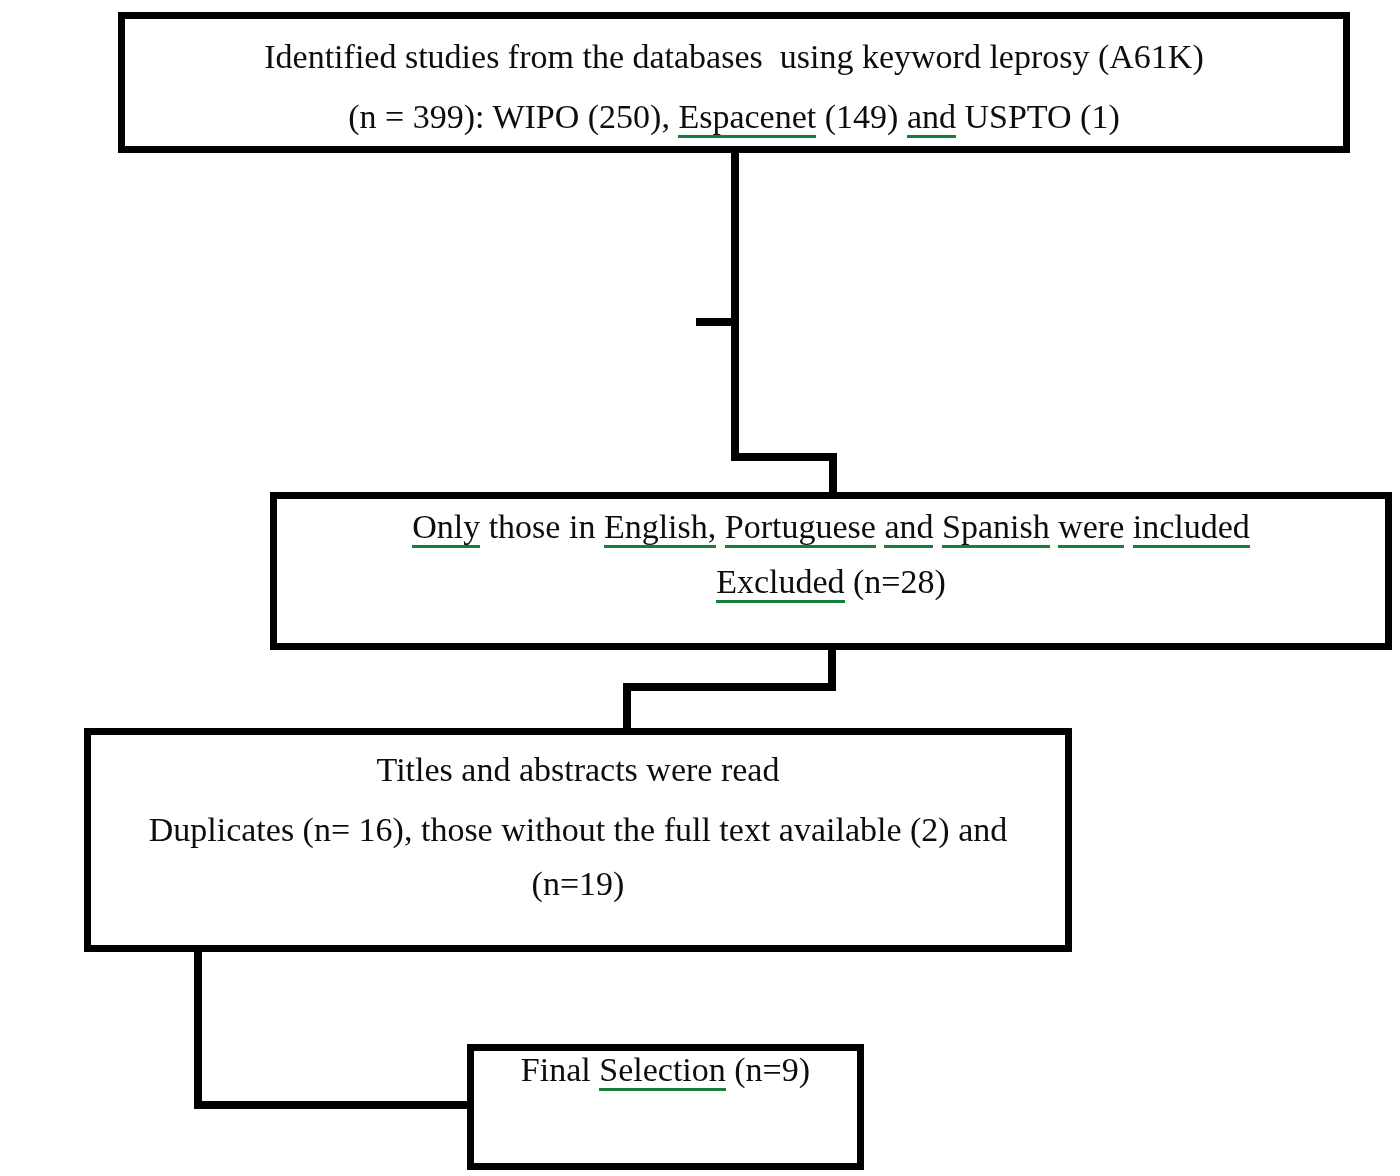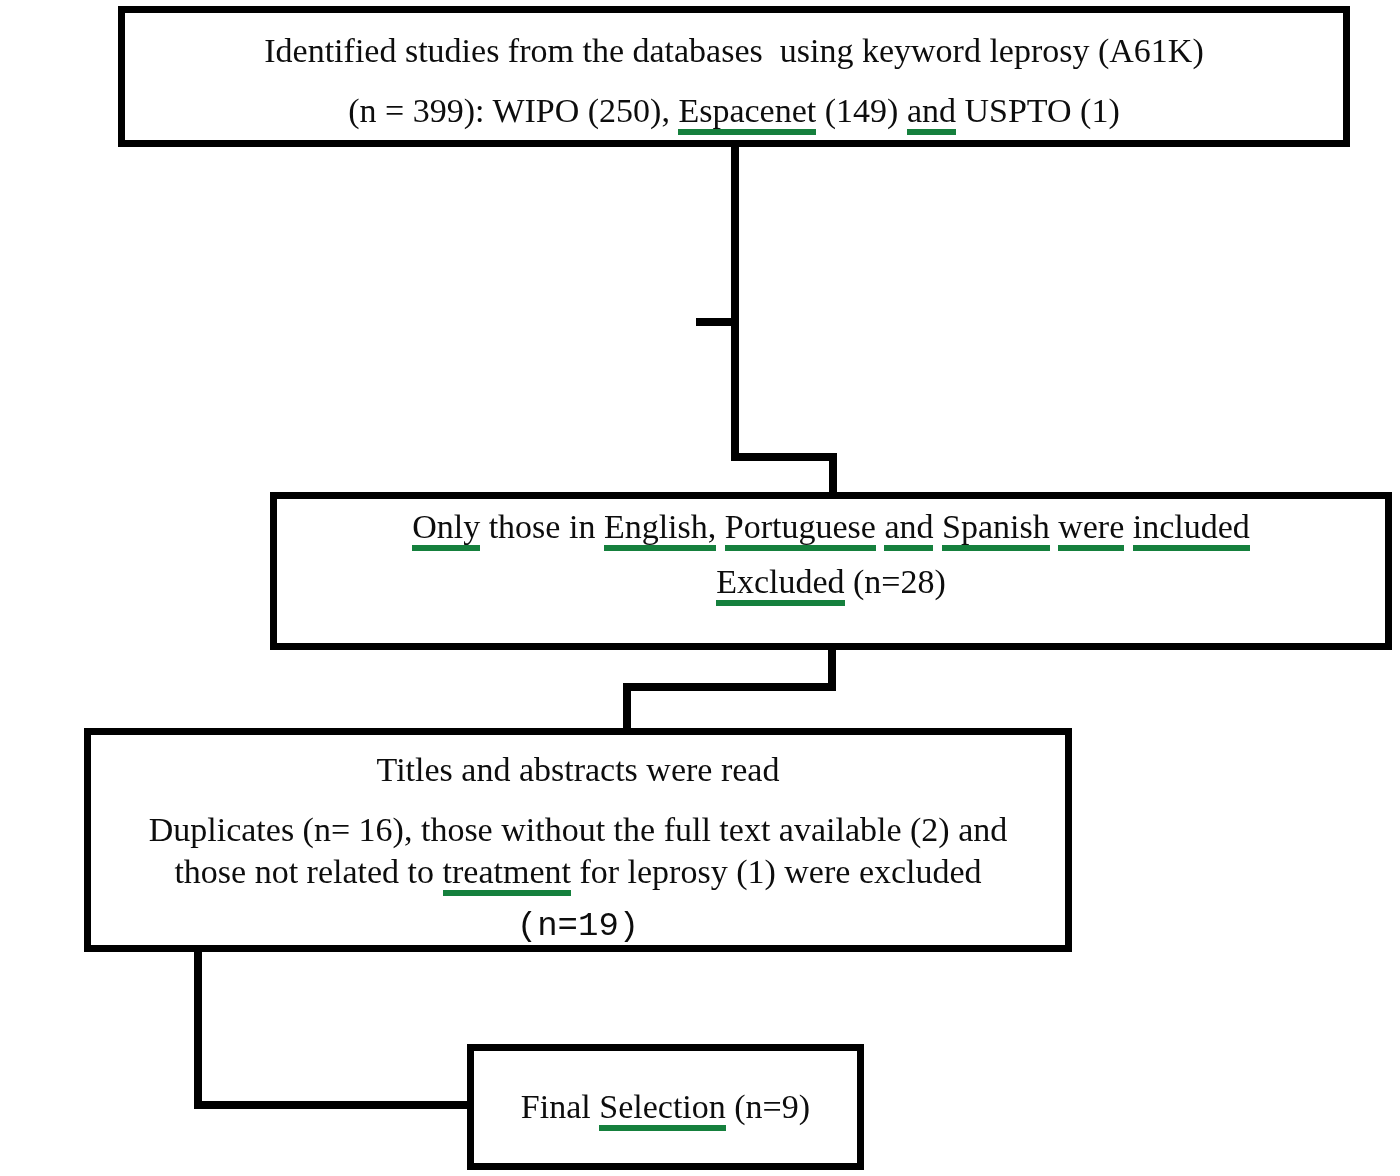--- a/index.html
+++ b/index.html
@@ -15,41 +15,41 @@
   }
   .box {
     position: absolute;
     border: 7px solid #000000;
     background: #ffffff;
     text-align: center;
     font-size: 34px;
   }
   .conn { position: absolute; background: #000000; }
   .line { white-space: pre-wrap; }
-  .u { border-bottom: 6px solid #15803d; margin-top: 36px; }
+  .u { border-bottom: 3px solid #15803d; margin-top: 36px; }
 
-  #box1 { left: 118px; top: 6px; width: 1232px; height: 141px; padding-top: 8px; }
+  #box1 { left: 118px; top: 12px; width: 1232px; height: 141px; padding-top: 8px; }
   #box1 .line { line-height: 60px; }
 
   #box2 { left: 4px; top: 239px; width: 696px; height: 167px; padding-top: 9px; }
   #box2 .line { line-height: 46px; }
   #box2 .l3 { margin-top: 18px; }
 
   #box3 { left: 270px; top: 492px; width: 1122px; height: 158px; }
   #box3 .line { line-height: 55px; }
 
   #box4 { left: 84px; top: 728px; width: 988px; height: 224px; padding-top: 10px; }
   #box4 .l1 { line-height: 50px; }
   #box4 .l2 { line-height: 42px; margin-top: 14px; }
   #box4 .l3 { line-height: 42px; }
-  #box4 .l4 { line-height: 42px; margin-top: 12px; font-family: Liberation Mono, monospace; }
+  #box4 .l4 { line-height: 42px; margin-top: 12px; }
 
   #box5 {
     left: 467px; top: 1044px; width: 397px; height: 126px;
-    display: flex; align-items: center; justify-content: center;
+    display: flex; justify-content: center;
   }
 
   
   #c1 { left: 731px; top: 141px; width: 8px;   height: 320px; }
   #c2 { left: 696px; top: 318px; width: 43px;  height: 8px; }
   #c3 { left: 731px; top: 453px; width: 106px; height: 8px; }
   #c4 { left: 829px; top: 453px; width: 8px;   height: 45px; }
   #c5 { left: 828px; top: 645px; width: 8px;   height: 46px; }
   #c6 { left: 623px; top: 683px; width: 213px; height: 8px; }
   #c7 { left: 623px; top: 683px; width: 8px;   height: 51px; }
@@ -78,21 +78,20 @@
 
 
   <div class="box" id="box3">
     <div class="line"><span class="u">Only</span><span> those in </span><span class="u">English,</span><span> </span><span class="u">Portuguese</span><span> </span><span class="u">and</span><span> </span><span class="u">Spanish</span><span> </span><span class="u">were</span><span> </span><span class="u">included</span></div>
     <div class="line"><span class="u">Excluded</span><span> (n=28)</span></div>
   </div>
 
   <div class="box" id="box4">
     <div class="line l1">Titles and abstracts were read</div>
     <div class="line l2">Duplicates (n= 16), those without the full text available (2) and</div>
-    <div class="line l3"><span>those not related to </span><span class="u">treatment</span><span> for leprosy (1) were excluded</span></div>
     <div class="line l4">(n=19)</div>
   </div>
 
   <div class="box" id="box5">
     <div class="line"><span>Final </span><span class="u">Selection</span><span> (n=9)</span></div>
   </div>
 
 </div>
 
 </body></html>

